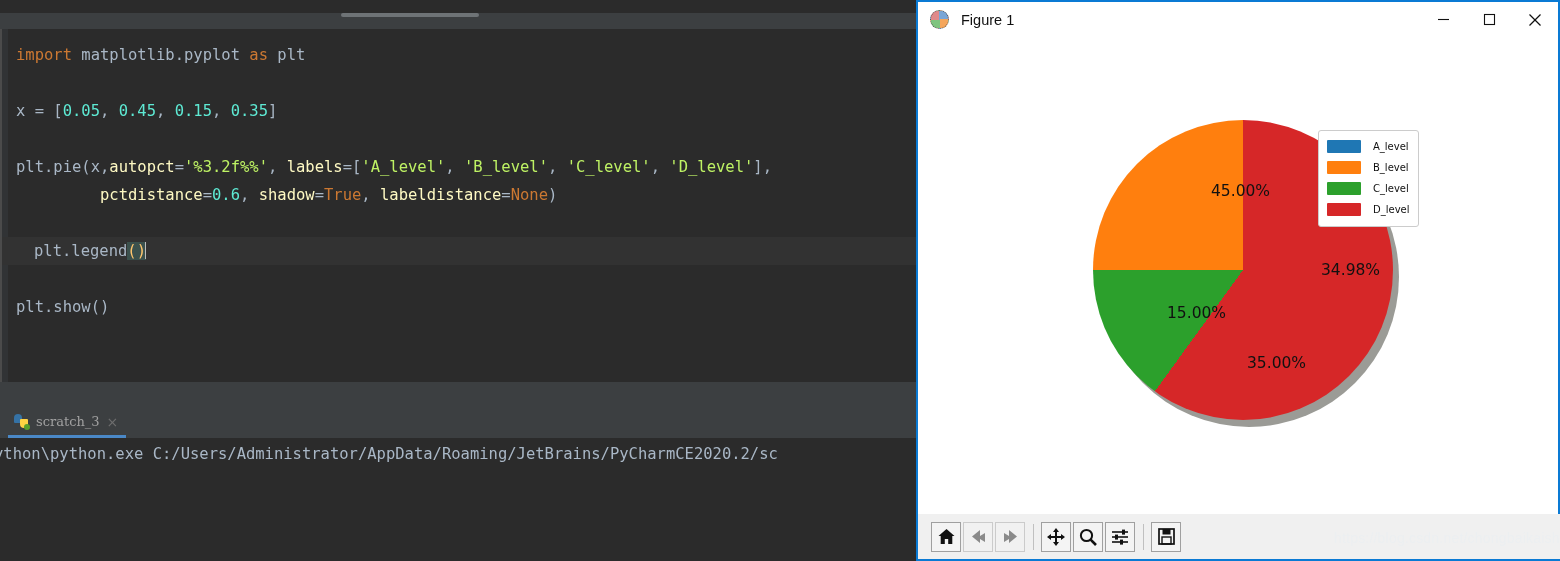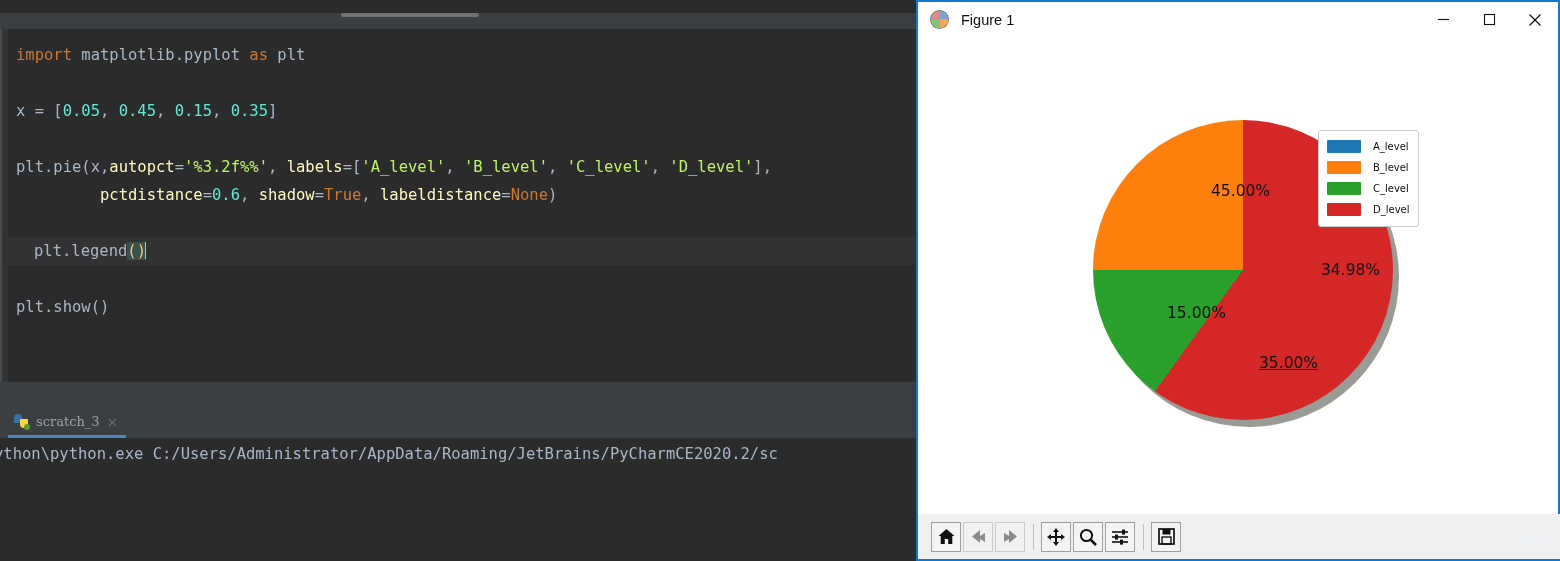--- a/index.html
+++ b/index.html
@@ -133,21 +133,21 @@
 
     <div class="figcanvas">
 
       <div class="pie-wrap">
         <div class="pie-shadow"></div>
         <div class="pie" id="pie-disc" style="background: conic-gradient(rgb(214, 39, 40) 90deg, rgb(214, 39, 40) 216deg, rgb(44, 160, 44) 216deg, rgb(44, 160, 44) 270deg, rgb(255, 127, 14) 270deg, rgb(255, 127, 14) 432deg, rgb(31, 119, 180) 432deg, rgb(31, 119, 180) 450deg);"></div>
         <div id="pct-layer">
             <div class="pctlabel" style="left: 228px; top: 141px;">34.98%</div>
             <div class="pctlabel" style="left: 118px; top: 62px;">45.00%</div>
             <div class="pctlabel" style="left: 50px; top: 184px; margin-left: 24px;">15.00%</div>
-            <div class="pctlabel" style="left: 166px; top: 234px; text-decoration: underline;">35.00%</div>
+            <div class="pctlabel" style="left: 154px; top: 234px;">35.00%</div>
           </div>
       </div>
 
       <div class="legend" id="legend">
           <div class="legrow">
             <span class="legswatch" style="background: rgb(31, 119, 180);"></span>
             <span class="legtext">A_level</span>
           </div>
           <div class="legrow">
             <span class="legswatch" style="background: rgb(255, 127, 14);"></span>

